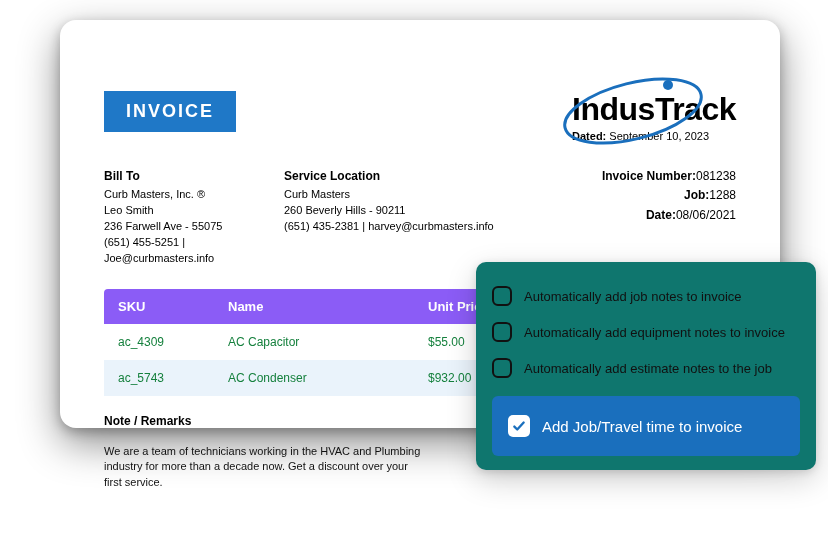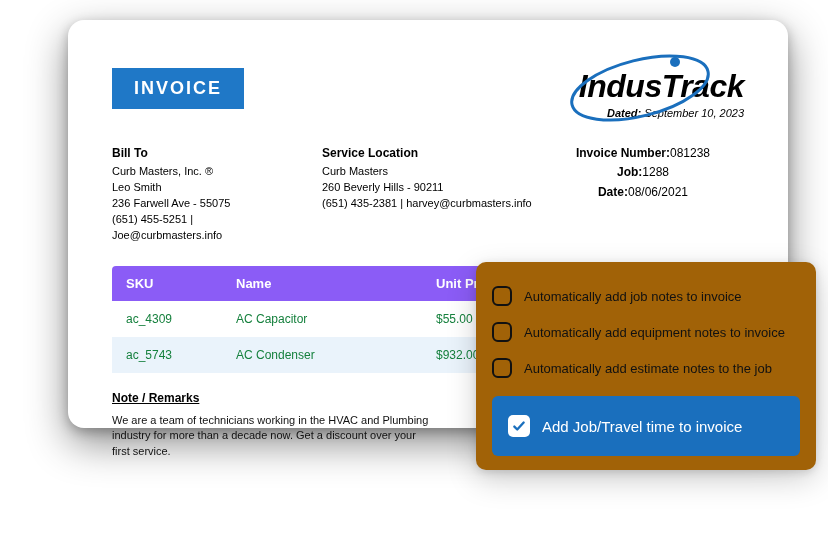--- a/index.html
+++ b/index.html
@@ -6,46 +6,44 @@
   body {
     font-family: Arial, Helvetica, sans-serif;
     background: #fff;
     width: 828px;
     height: 540px;
     position: relative;
     overflow: hidden;
   }
   .card {
     position: absolute;
-    left: 68px;
+    left: 60px;
     top: 20px;
     width: 720px;
     height: 408px;
     background: #fff;
     border-radius: 16px;
     box-shadow: 0 15px 40px rgba(0,0,0,0.45), 0 4px 12px rgba(0,0,0,0.25);
-    padding: 48px 44px 28px 44px;
+    padding: 71px 44px 28px 44px;
   }
   .top-row {
     display: flex;
     justify-content: space-between;
     align-items: flex-start;
   }
   .invoice-badge {
     background: #1f78c7;
     color: #fff;
     font-weight: 700;
     font-size: 18px;
     letter-spacing: 2px;
     padding: 10px 22px;
     display: inline-block;
   }
   .brand {
-    text-align: right;
-    font-style: italic;
   }
   .brand-name {
     font-size: 32px;
     font-weight: 700;
     color: #000;
     letter-spacing: -0.5px;
   }
   .dated {
     font-size: 11px;
     color: #000;
@@ -54,30 +52,30 @@
   .dated b { font-weight: 700; }
 
   .info-row {
     display: flex;
     margin-top: 26px;
     font-size: 11px;
     line-height: 1.45;
     color: #000;
   }
   .col-bill { flex: 0 0 180px; }
-  .col-service { flex: 0 0 220px; margin-left: 30px; }
+  .col-service { flex: 0 0 220px; }
   .col-meta { flex: 1; display: flex; flex-direction: column; gap: 2px; font-size: 12px;}
   .info-row h4 {
     font-size: 12px;
     font-weight: 700;
     margin-bottom: 2px;
   }
   .meta-line {
     display: flex;
-    justify-content: center;
+    justify-content: flex-end;
   }
   .meta-line .k { font-weight: 700; }
   .meta-line.due .k, .meta-line.due .v { color: #e23b3b; }
 
   .table {
     margin-top: 22px;
     width: 100%;
     border-collapse: collapse;
     font-size: 12px;
   }
@@ -103,32 +101,31 @@
   .col-price { width: 120px; }
 
   .notes {
     margin-top: 18px;
     font-size: 11px;
     max-width: 320px;
   }
   .notes h4 {
     font-size: 12px;
     font-weight: 700;
-    margin-bottom: 8px;
-    text-decoration: underline;
+    margin-bottom: 16px;
   }
   .notes p { color: #111; line-height: 1.4; }
 
   
   .panel {
     position: absolute;
     right: 12px;
     top: 262px;
     width: 340px;
-    background: #a16207;
+    background: #0f766e;
     border-radius: 10px;
     box-shadow: 0 10px 30px rgba(0,0,0,0.18), 0 2px 8px rgba(0,0,0,0.12);
     padding: 16px 16px 14px 16px;
   }
   .opt {
     display: flex;
     align-items: center;
     gap: 12px;
     padding: 8px 0;
     font-size: 13px;

